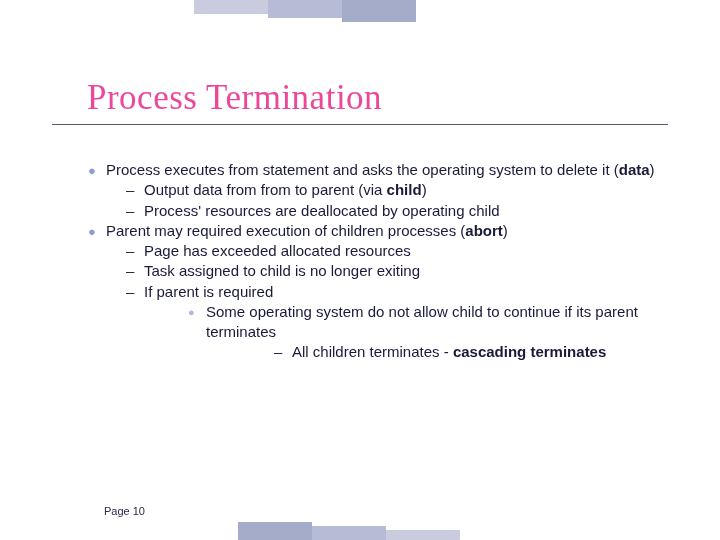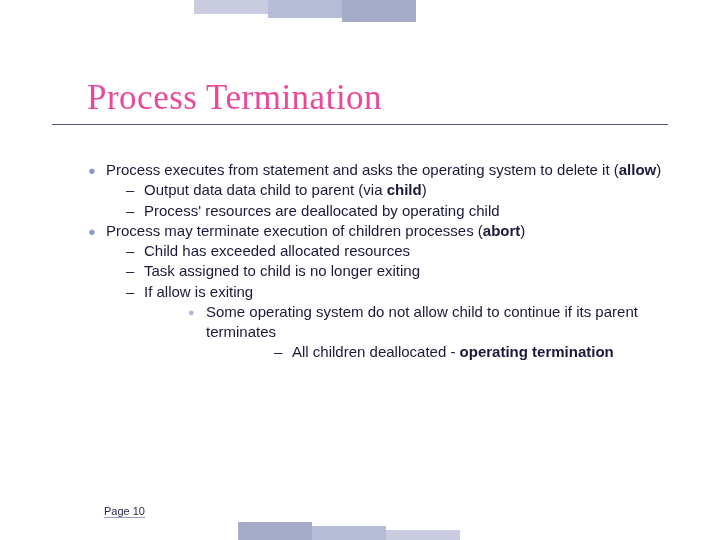--- a/index.html
+++ b/index.html
@@ -102,21 +102,20 @@
   }
   b { font-weight: bold; }
 
   
   .pagenum {
     position: absolute;
     left: 104px;
     bottom: 23px;
     font-size: 11px;
     color: #2a2a4a;
-    text-decoration: underline;
     text-decoration-color: #9a9ac8;
     text-underline-offset: 2px;
   }
 
   
   .botstrip {
     position: absolute;
     bottom: 0;
     left: 0;
     width: 720px;
@@ -138,75 +137,75 @@
 </div>
 
 <div class="title">Process Termination</div>
 <div class="title-rule"></div>
 
 <div class="content">
 
   <div class="row">
     <div class="bul1">●</div>
     <div class="txt1">
-      <span>Process executes from statement and asks the operating system to delete it (</span><b>allow</b><span>)</span>
+      <span>Process executes from statement and asks the operating system to delete it (</span><b>data</b><span>)</span>
     </div>
   </div>
   <div class="sub">
     <div class="row">
       <div class="bul1">–</div>
       <div class="txt1">
-        <span>Output data data child to parent (via </span><b>child</b><span>)</span>
+        <span>Output data from from to parent (via </span><b>child</b><span>)</span>
       </div>
     </div>
     <div class="row">
       <div class="bul1">–</div>
       <div class="txt1">
         <span>Process' resources are deallocated by operating child</span>
       </div>
     </div>
   </div>
 
   <div class="row">
     <div class="bul1">●</div>
     <div class="txt1">
-      <span>Process may terminate execution of children processes (</span><b>abort</b><span>)</span>
+      <span>Parent may required execution of children processes (</span><b>abort</b><span>)</span>
     </div>
   </div>
   <div class="sub">
     <div class="row">
       <div class="bul1">–</div>
       <div class="txt1">
-        <span>Child has exceeded allocated resources</span>
+        <span>Page has exceeded allocated resources</span>
       </div>
     </div>
     <div class="row">
       <div class="bul1">–</div>
       <div class="txt1">
         <span>Task assigned to child is no longer exiting</span>
       </div>
     </div>
     <div class="row">
       <div class="bul1">–</div>
       <div class="txt1">
-        <span>If allow is exiting</span>
+        <span>If parent is required</span>
       </div>
     </div>
     <div class="sub2">
       <div class="row">
         <div class="bul1">●</div>
         <div class="txt1">
           <span>Some operating system do not allow child to continue if its parent terminates</span>
         </div>
       </div>
       <div class="sub3">
         <div class="row">
           <div class="bul1">–</div>
           <div class="txt1">
-            <span>All children deallocated - </span><b>operating termination</b>
+            <span>All children terminates - </span><b>cascading terminates</b>
           </div>
         </div>
       </div>
     </div>
   </div>
 
 </div>
 
 <div class="pagenum">Page 10</div>
 

